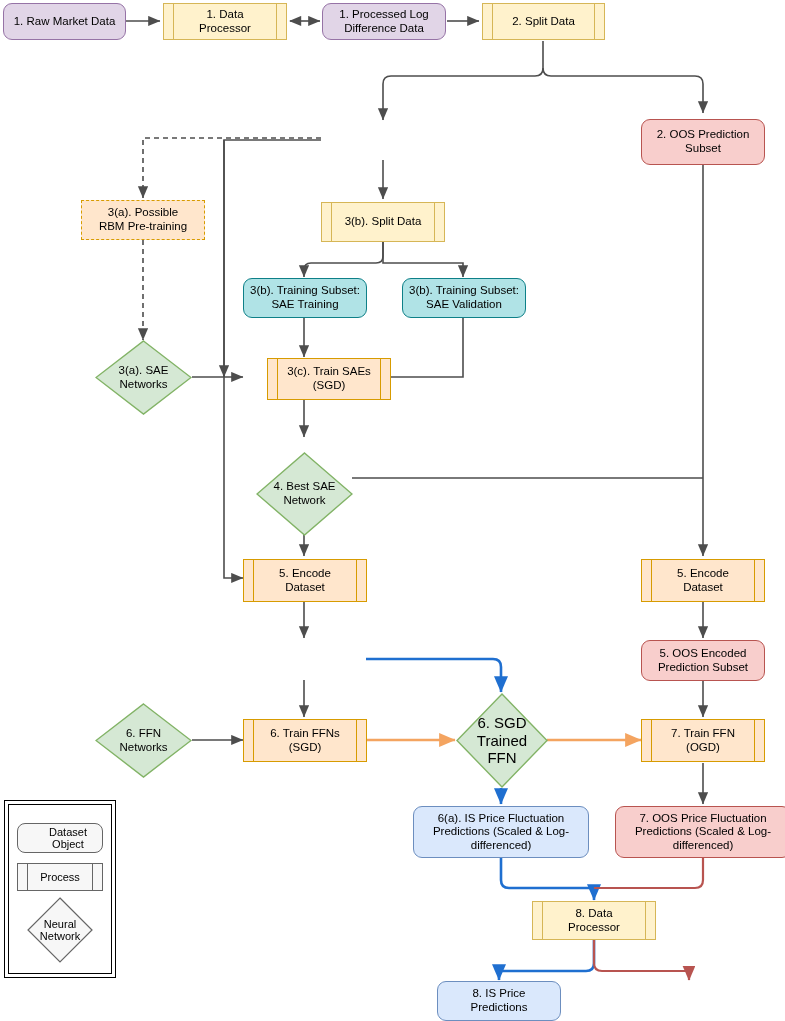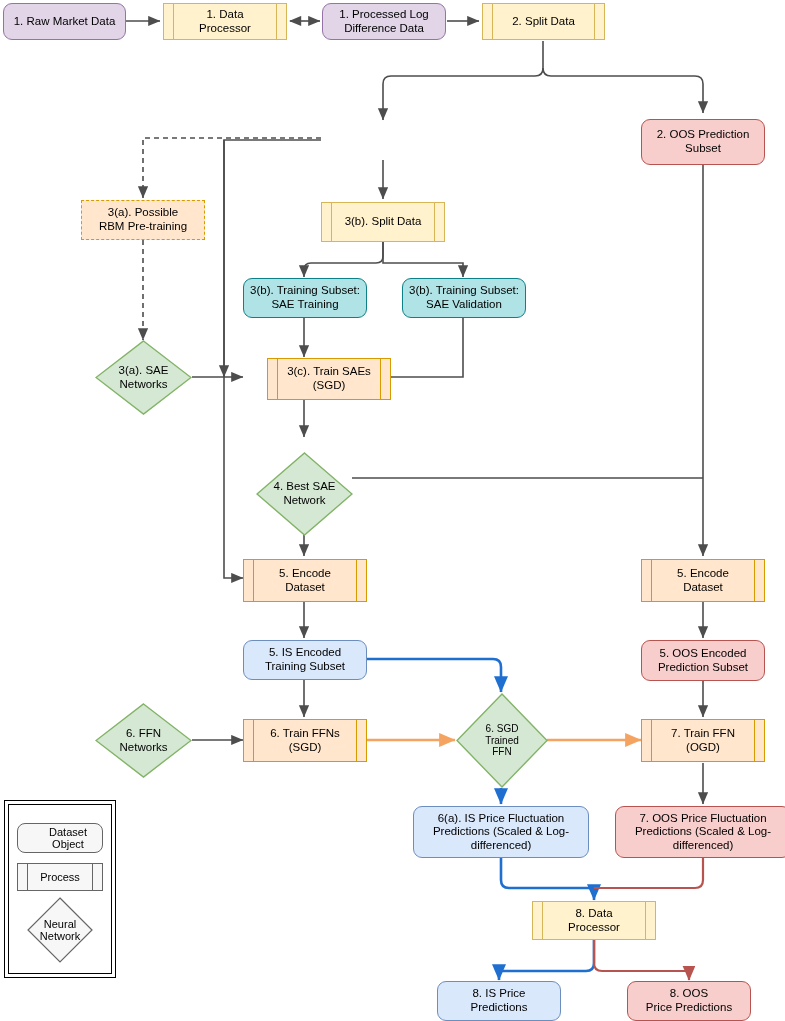--- a/index.html
+++ b/index.html
@@ -199,44 +199,40 @@
   <div class="node proc orange" style="left:243px;top:559px;width:124px;height:43px;">
     <span style="white-space:pre-line;">5. Encode
 Dataset</span>
   </div>
 
   <div class="node proc orange" style="left:641px;top:559px;width:124px;height:43px;">
     <span style="white-space:pre-line;">5. Encode
 Dataset</span>
   </div>
 
-  <div class="node ds blue" style="left:243px;top:640px;width:124px;height:40px;">
-    <span style="white-space:pre-line;">5. IS Encoded
-Training Subset</span>
-  </div>
 
   <div class="node ds red" style="left:641px;top:640px;width:124px;height:41px;">
     <span style="white-space:pre-line;">5. OOS Encoded
 Prediction Subset</span>
   </div>
 
   <div class="node dia" style="left:95px;top:703px;width:97px;height:75px;">
     <svg class="shape" viewBox="0 0 97 75" preserveAspectRatio="none">
       <polygon points="48.5,1 96,37.5 48.5,74 1,37.5" fill="#d5e8d4" stroke="#82b366" stroke-width="1.4"></polygon>
     </svg>
     <span class="lbl" style="white-space:pre-line;">6. FFN
 Networks</span>
   </div>
 
   <div class="node proc orange" style="left:243px;top:719px;width:124px;height:43px;">
     <span style="white-space:pre-line;">6. Train FFNs
 (SGD)</span>
   </div>
 
-  <div class="node dia" style="left:456px;top:693px;width:92px;height:95px;font-size:10px;">
+  <div class="node dia" style="left:456px;top:693px;width:92px;height:95px;font-size:15px;">
     <svg class="shape" viewBox="0 0 92 95" preserveAspectRatio="none">
       <polygon points="46,1 91,47.5 46,94 1,47.5" fill="#d5e8d4" stroke="#82b366" stroke-width="1.4"></polygon>
     </svg>
     <span class="lbl" style="white-space:pre-line;">6. SGD
 Trained
 FFN</span>
   </div>
 
   <div class="node proc orange" style="left:641px;top:719px;width:124px;height:43px;">
     <span style="white-space:pre-line;">7. Train FFN
@@ -258,24 +254,20 @@
   <div class="node proc" style="left:532px;top:901px;width:124px;height:39px;">
     <span style="white-space:pre-line;">8. Data
 Processor</span>
   </div>
 
   <div class="node ds blue" style="left:437px;top:981px;width:124px;height:40px;">
     <span style="white-space:pre-line;">8. IS Price
 Predictions</span>
   </div>
 
-  <div class="node ds red" style="left:627px;top:981px;width:124px;height:40px;">
-    <span style="white-space:pre-line;">8. OOS
-Price Predictions</span>
-  </div>
 
   <div class="legend" style="left:4px;top:800px;width:110px;height:176px;">
     <div class="inner"></div>
 
     <div class="lg-item lg-ds" style="left:12px;top:22px;width:86px;height:30px;padding-left:16px;">
       <span>Dataset Object</span>
     </div>
 
     <div class="lg-item lg-pr" style="left:12px;top:62px;width:86px;height:28px;">
       <span>Process</span>

